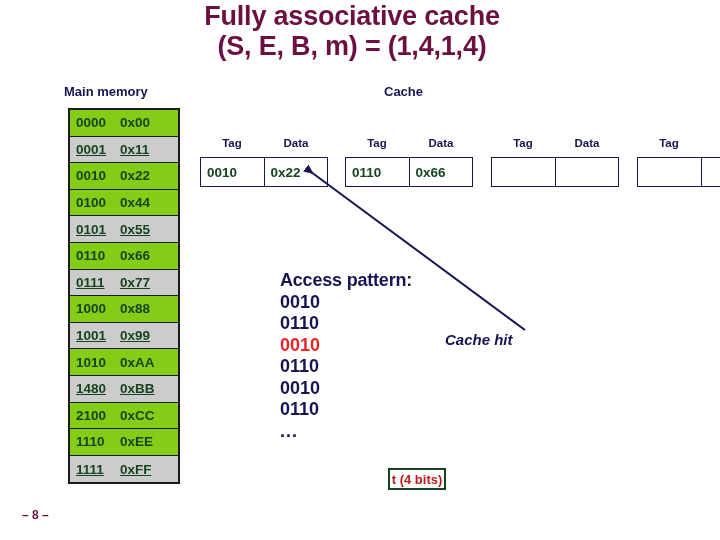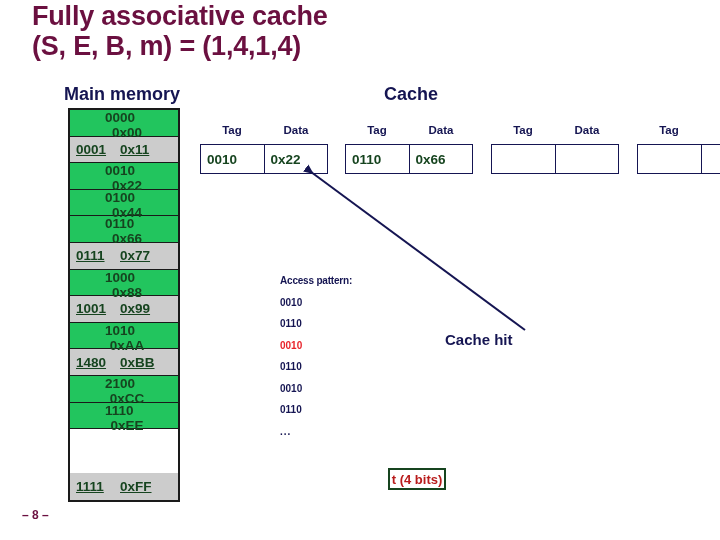--- a/index.html
+++ b/index.html
@@ -25,27 +25,28 @@
     position: absolute;
     left: 32px;
     top: 1px;
     width: 640px;
     color: #6b1040;
     font-size: 27px;
     font-weight: bold;
     line-height: 30px;
     letter-spacing: -0.2px;
     white-space: pre-line;
+    text-align: center;
   }
 
   
   .section-label {
     position: absolute;
     color: #151552;
-    font-size: 18px;
+    font-size: 13px;
     font-weight: bold;
   }
   #label-main-memory { left: 64px; top: 84px; }
   #label-cache { left: 384px; top: 84px; }
 
   
   #main-memory-table {
     position: absolute;
     left: 68px;
     top: 108px;
@@ -58,40 +59,41 @@
     height: 26.6px;
     display: flex;
     align-items: center;
     box-sizing: border-box;
     border-bottom: 1px solid #1a1a1a;
     padding-left: 6px;
     color: #16441f;
     font-size: 13.5px;
     font-weight: bold;
   }
-  .mem-row:last-child { border-bottom: none; margin-top: 44px; }
-  .mem-row.odd  { background: #22c55e; flex-direction: column; }
+  .mem-row:last-child { border-bottom: none; }
+  .mem-row.odd  { background: #84cc16; }
   .mem-row.even { background: #cccccc; text-decoration: underline; }
   .mem-addr { width: 44px; }
   .mem-val  { }
 
   
   #cache-area {
     position: absolute;
     left: 200px;
     top: 124px;
   }
   .cache-block {
     position: absolute;
     top: 0;
     width: 128px;
   }
   .cache-headers {
     display: flex;
     height: 20px;
+    margin-top: 13px;
   }
   .cache-head {
     flex: 1;
     text-align: center;
     color: #151552;
     font-size: 11.5px;
     font-weight: bold;
   }
   .cache-cells {
     display: flex;
@@ -110,36 +112,37 @@
     box-sizing: border-box;
   }
   .cache-cell.tag { border-right: 1.5px solid #151552; }
 
   
   #access-pattern {
     position: absolute;
     left: 280px;
     top: 270px;
     color: #151552;
-    font-size: 10px;
+    font-size: 18px;
     font-weight: bold;
     line-height: 21.5px;
   }
   #access-pattern .ap-title { letter-spacing: -0.2px; }
   .ap-item.highlight { color: #e8232a; }
   .ap-ellipsis { letter-spacing: 1px; }
 
   
   #cache-hit-label {
     position: absolute;
     left: 445px;
     top: 331px;
     color: #151552;
     font-size: 15px;
     font-weight: bold;
+    font-style: italic;
   }
   #hit-arrow {
     position: absolute;
     left: 0;
     top: 0;
     width: 720px;
     height: 540px;
     pointer-events: none;
   }
 
@@ -192,20 +195,24 @@
         <span class="mem-addr">0001</span>
         <span class="mem-val">0x11</span>
       </div>
       <div class="mem-row odd">
         <span class="mem-addr">0010</span>
         <span class="mem-val">0x22</span>
       </div>
       <div class="mem-row odd">
         <span class="mem-addr">0100</span>
         <span class="mem-val">0x44</span>
+      </div>
+      <div class="mem-row even">
+        <span class="mem-addr">0101</span>
+        <span class="mem-val">0x55</span>
       </div>
       <div class="mem-row odd">
         <span class="mem-addr">0110</span>
         <span class="mem-val">0x66</span>
       </div>
       <div class="mem-row even">
         <span class="mem-addr">0111</span>
         <span class="mem-val">0x77</span>
       </div>
       <div class="mem-row odd">

